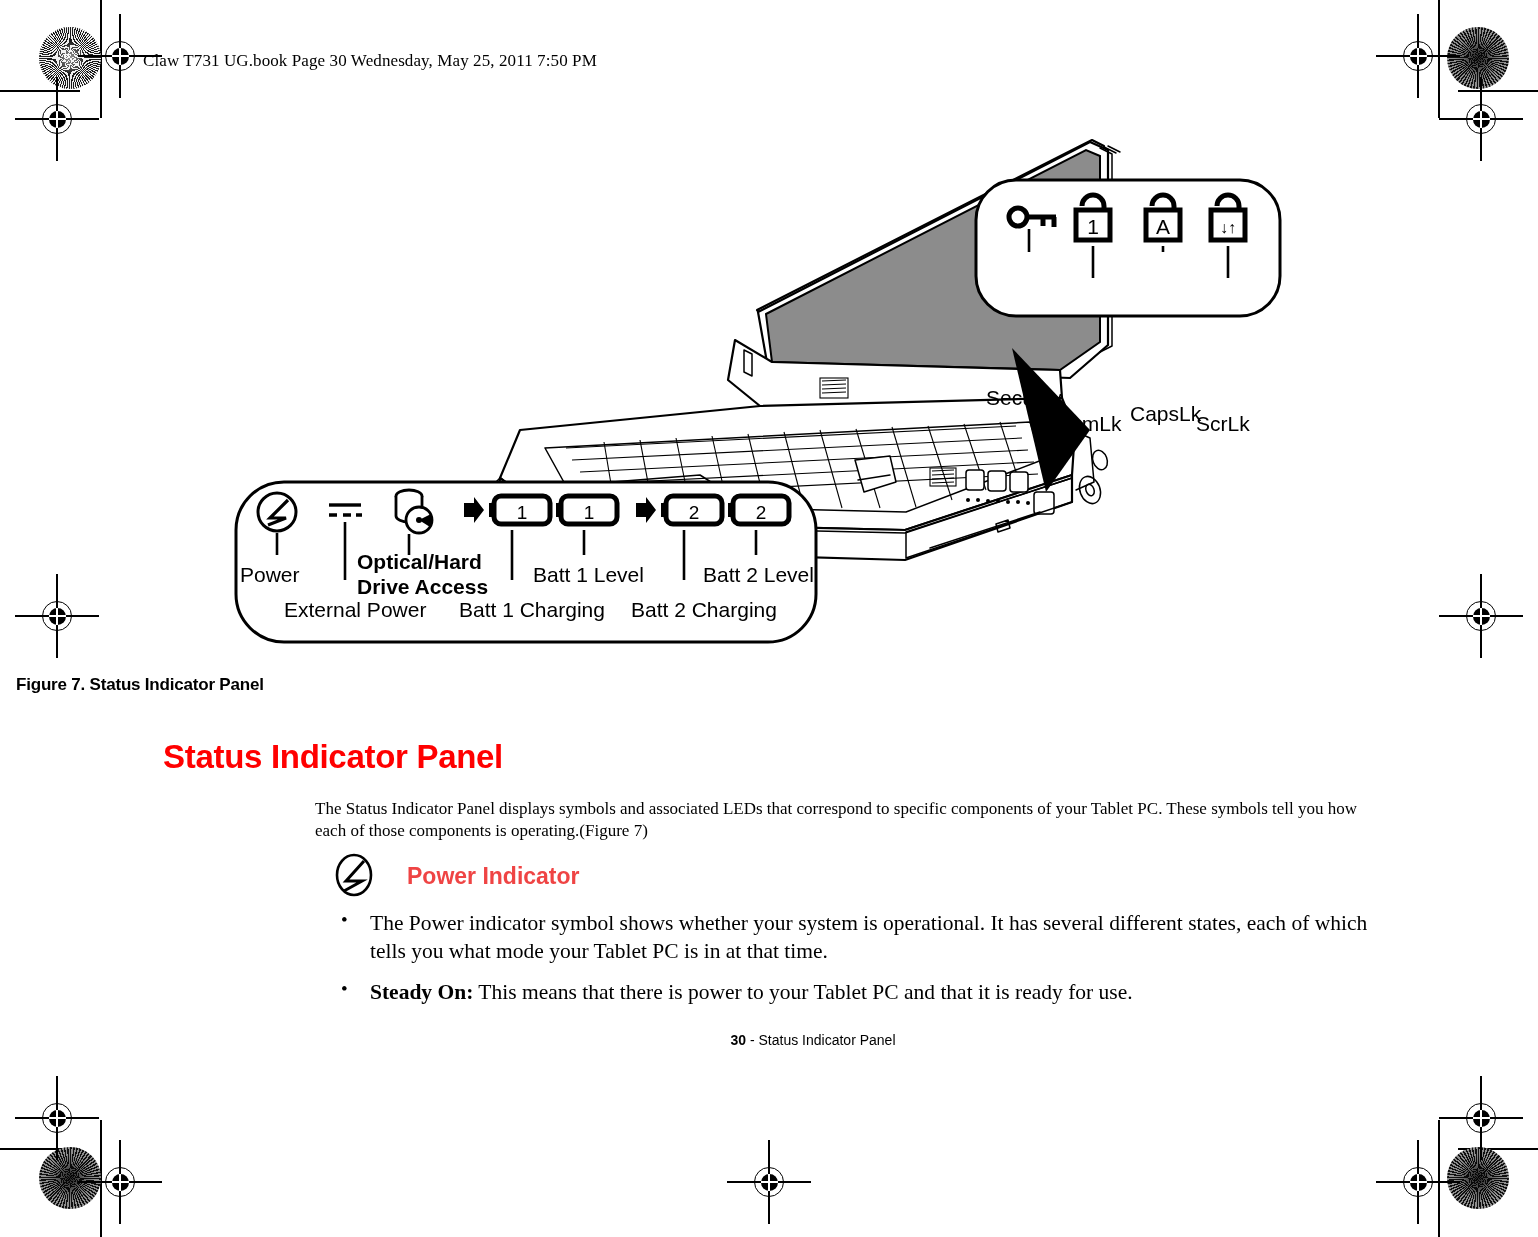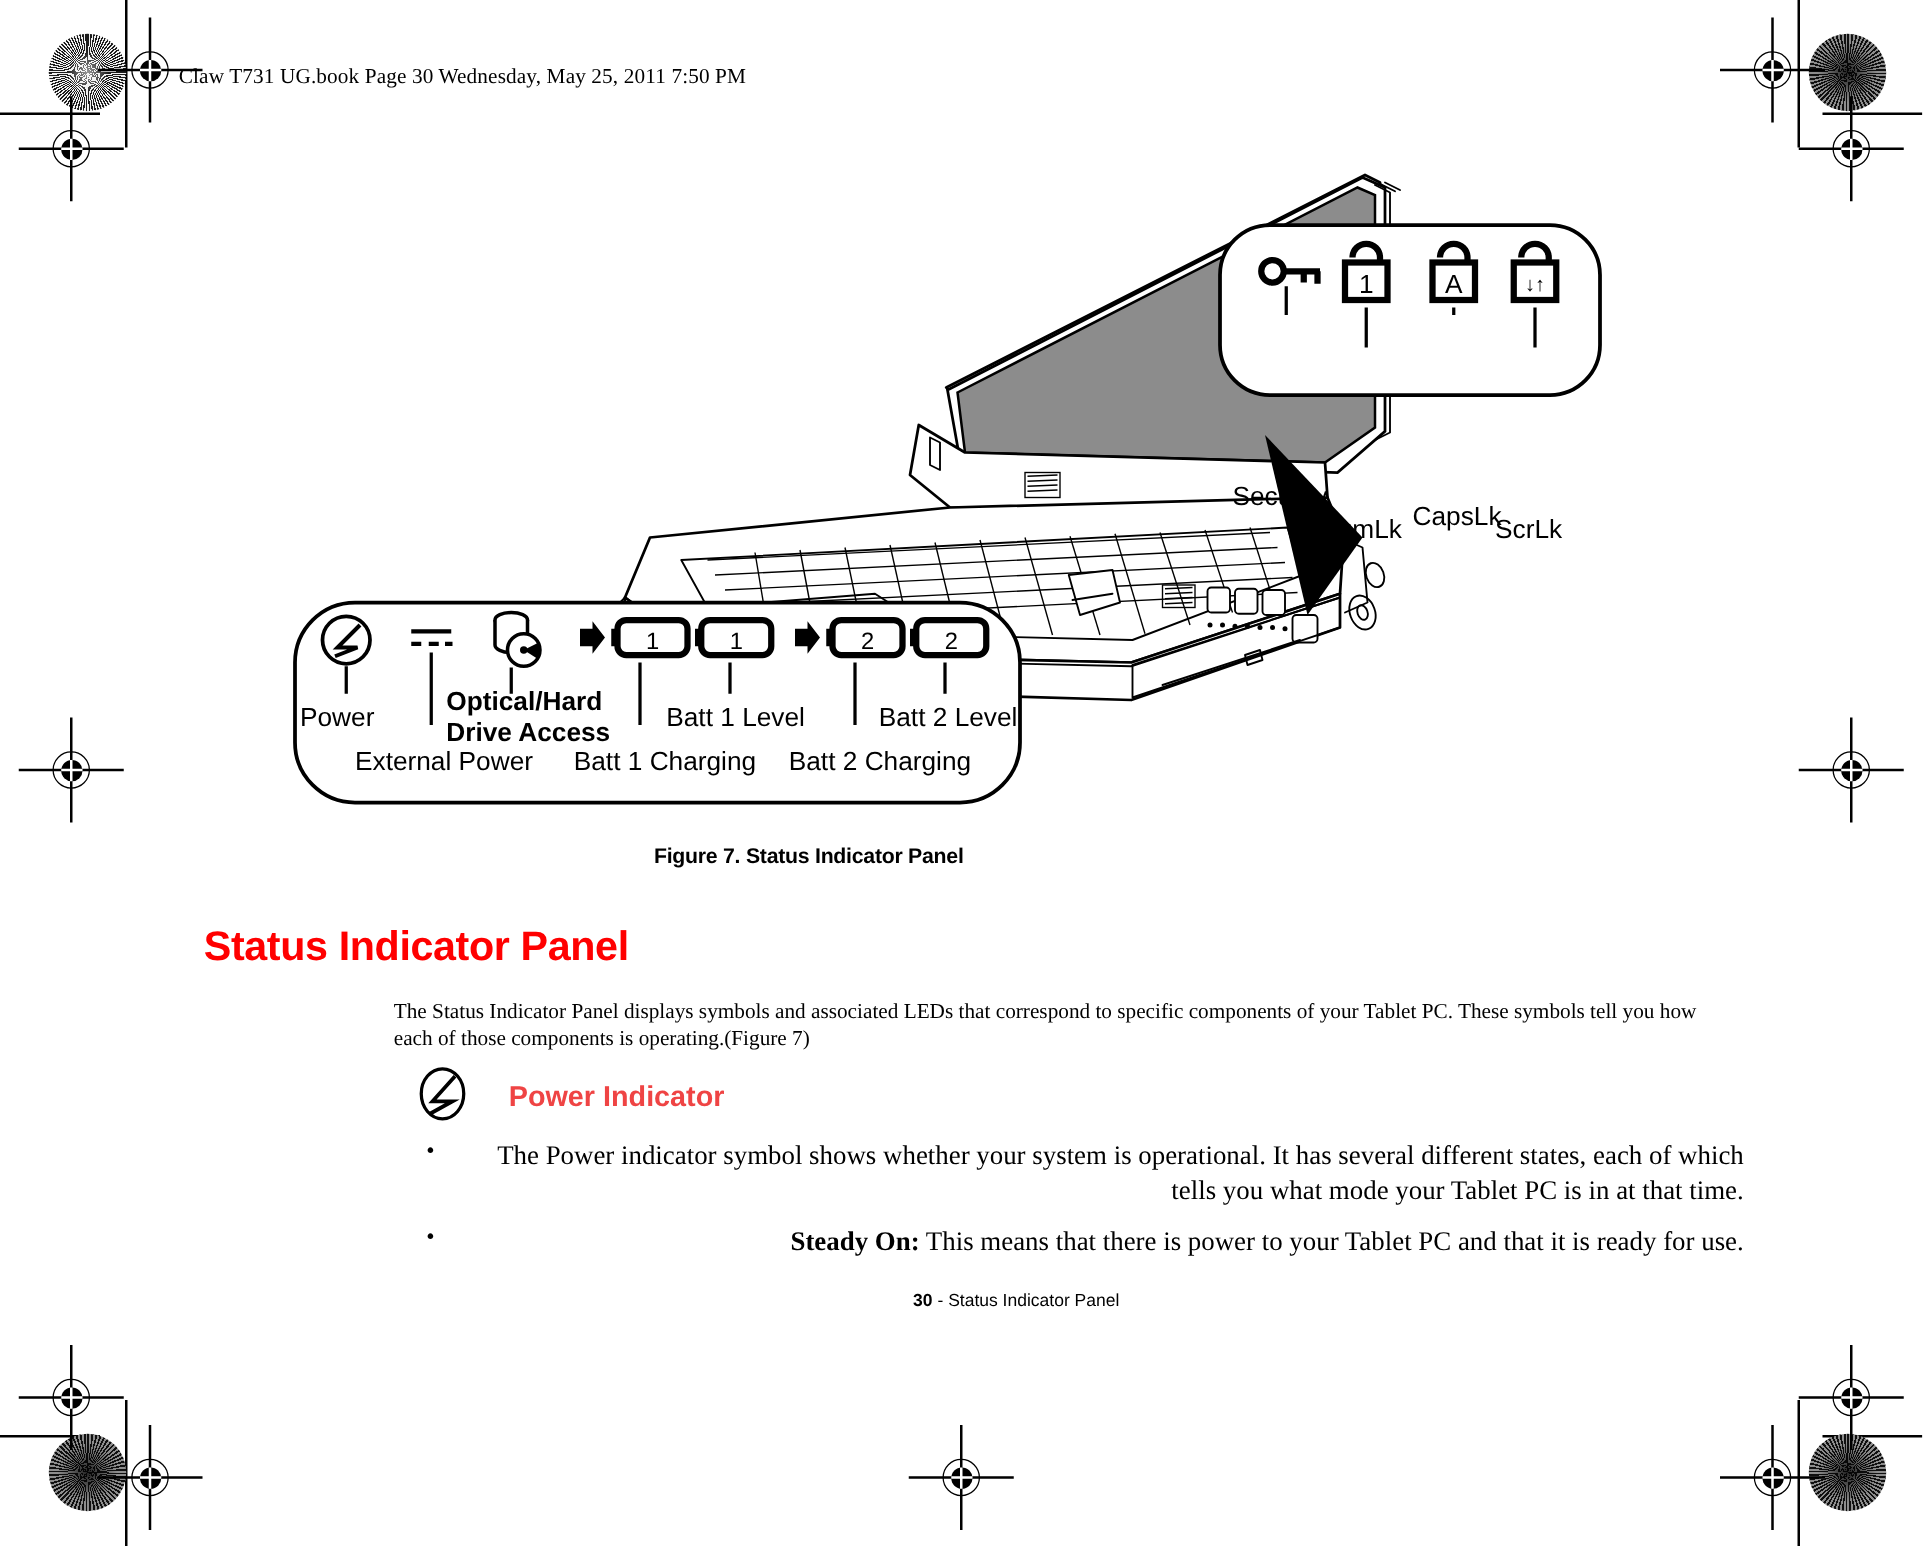--- a/index.html
+++ b/index.html
@@ -101,23 +101,22 @@
   
   #figure {
     position: absolute;
     left: 0; top: 130px;
     width: 1538px; height: 570px;
   }
   #figure svg { display: block; }
 
   #figure-caption {
     position: absolute;
-    left: 0; top: 675px;
+    left: 16px; top: 675px;
     width: 1294px;
-    text-align: center;
     font-family: "Liberation Sans", sans-serif;
     font-weight: bold;
     font-size: 17px;
     letter-spacing: -0.2px;
   }
 
   
   #content {
     position: absolute;
     left: 163px; top: 738px;
@@ -147,21 +146,20 @@
     font-weight: bold;
     font-size: 23px;
     color: #ef4444;
     margin-left: 34px;
   }
   ul.bullets {
     list-style: none;
     margin: 0 0 0 172px;
     padding: 0;
     width: 1060px;
-    text-align: right;
   }
   ul.bullets li {
     position: relative;
     padding-left: 35px;
     font-size: 21.5px;
     line-height: 1.31;
     margin-bottom: 13px;
   }
   ul.bullets li::before {
     content: "\2022";

